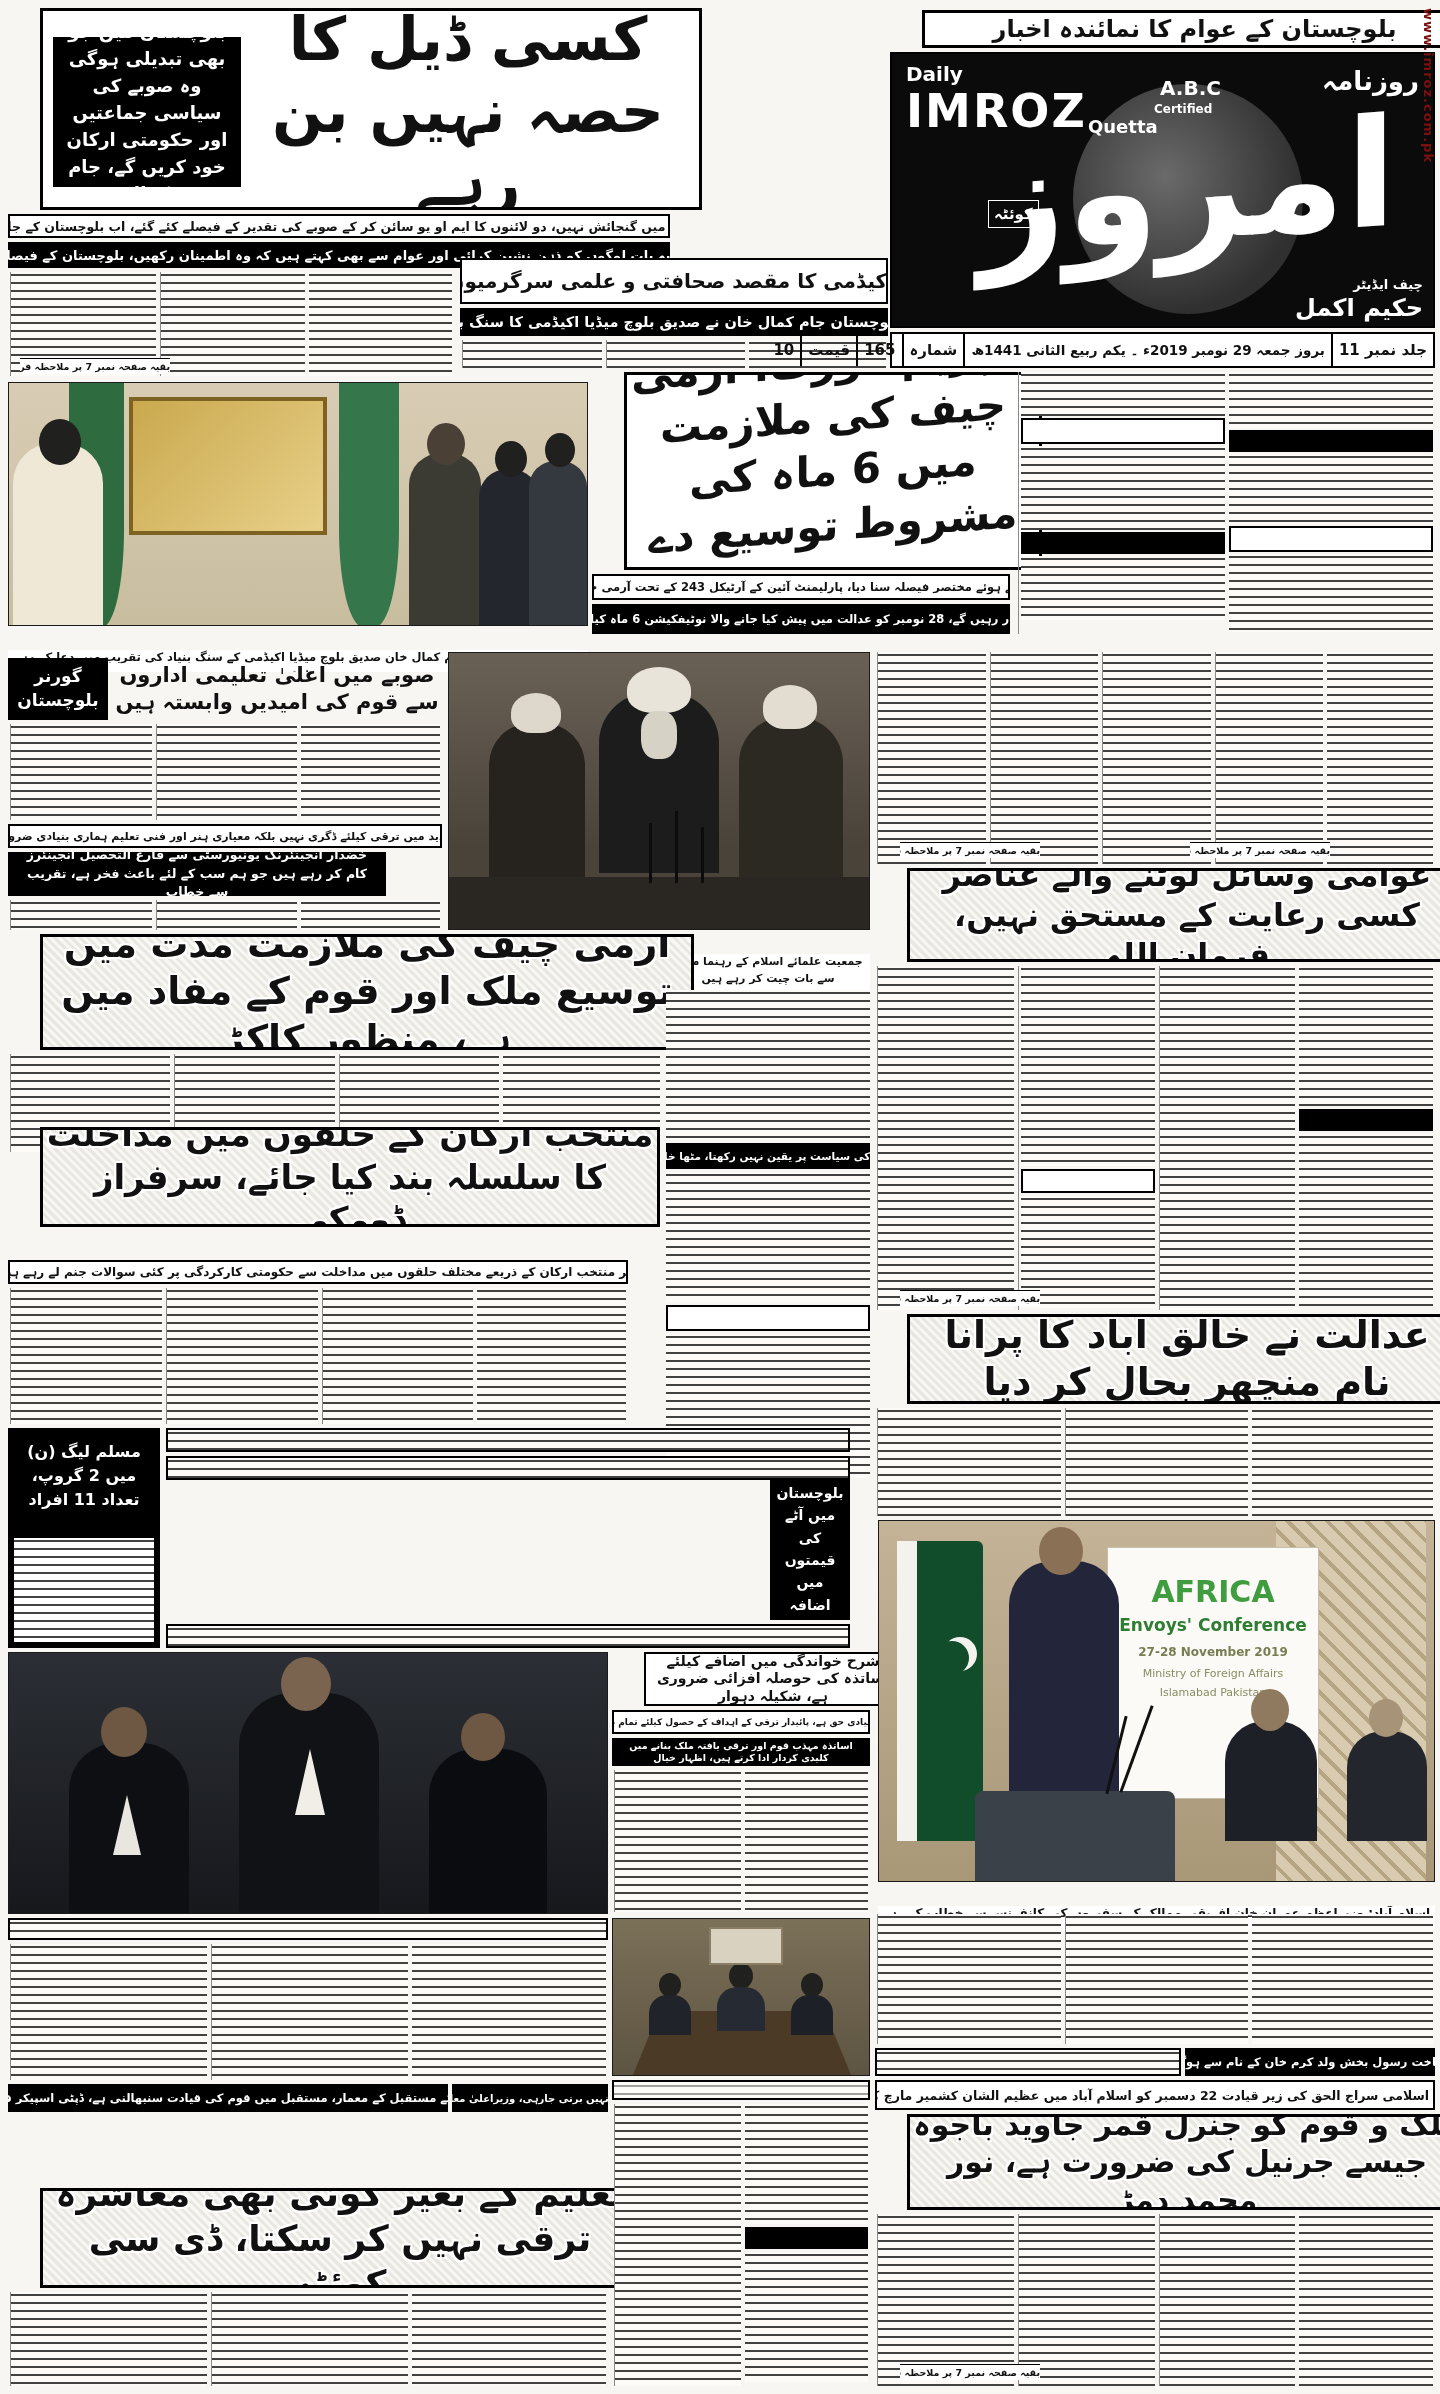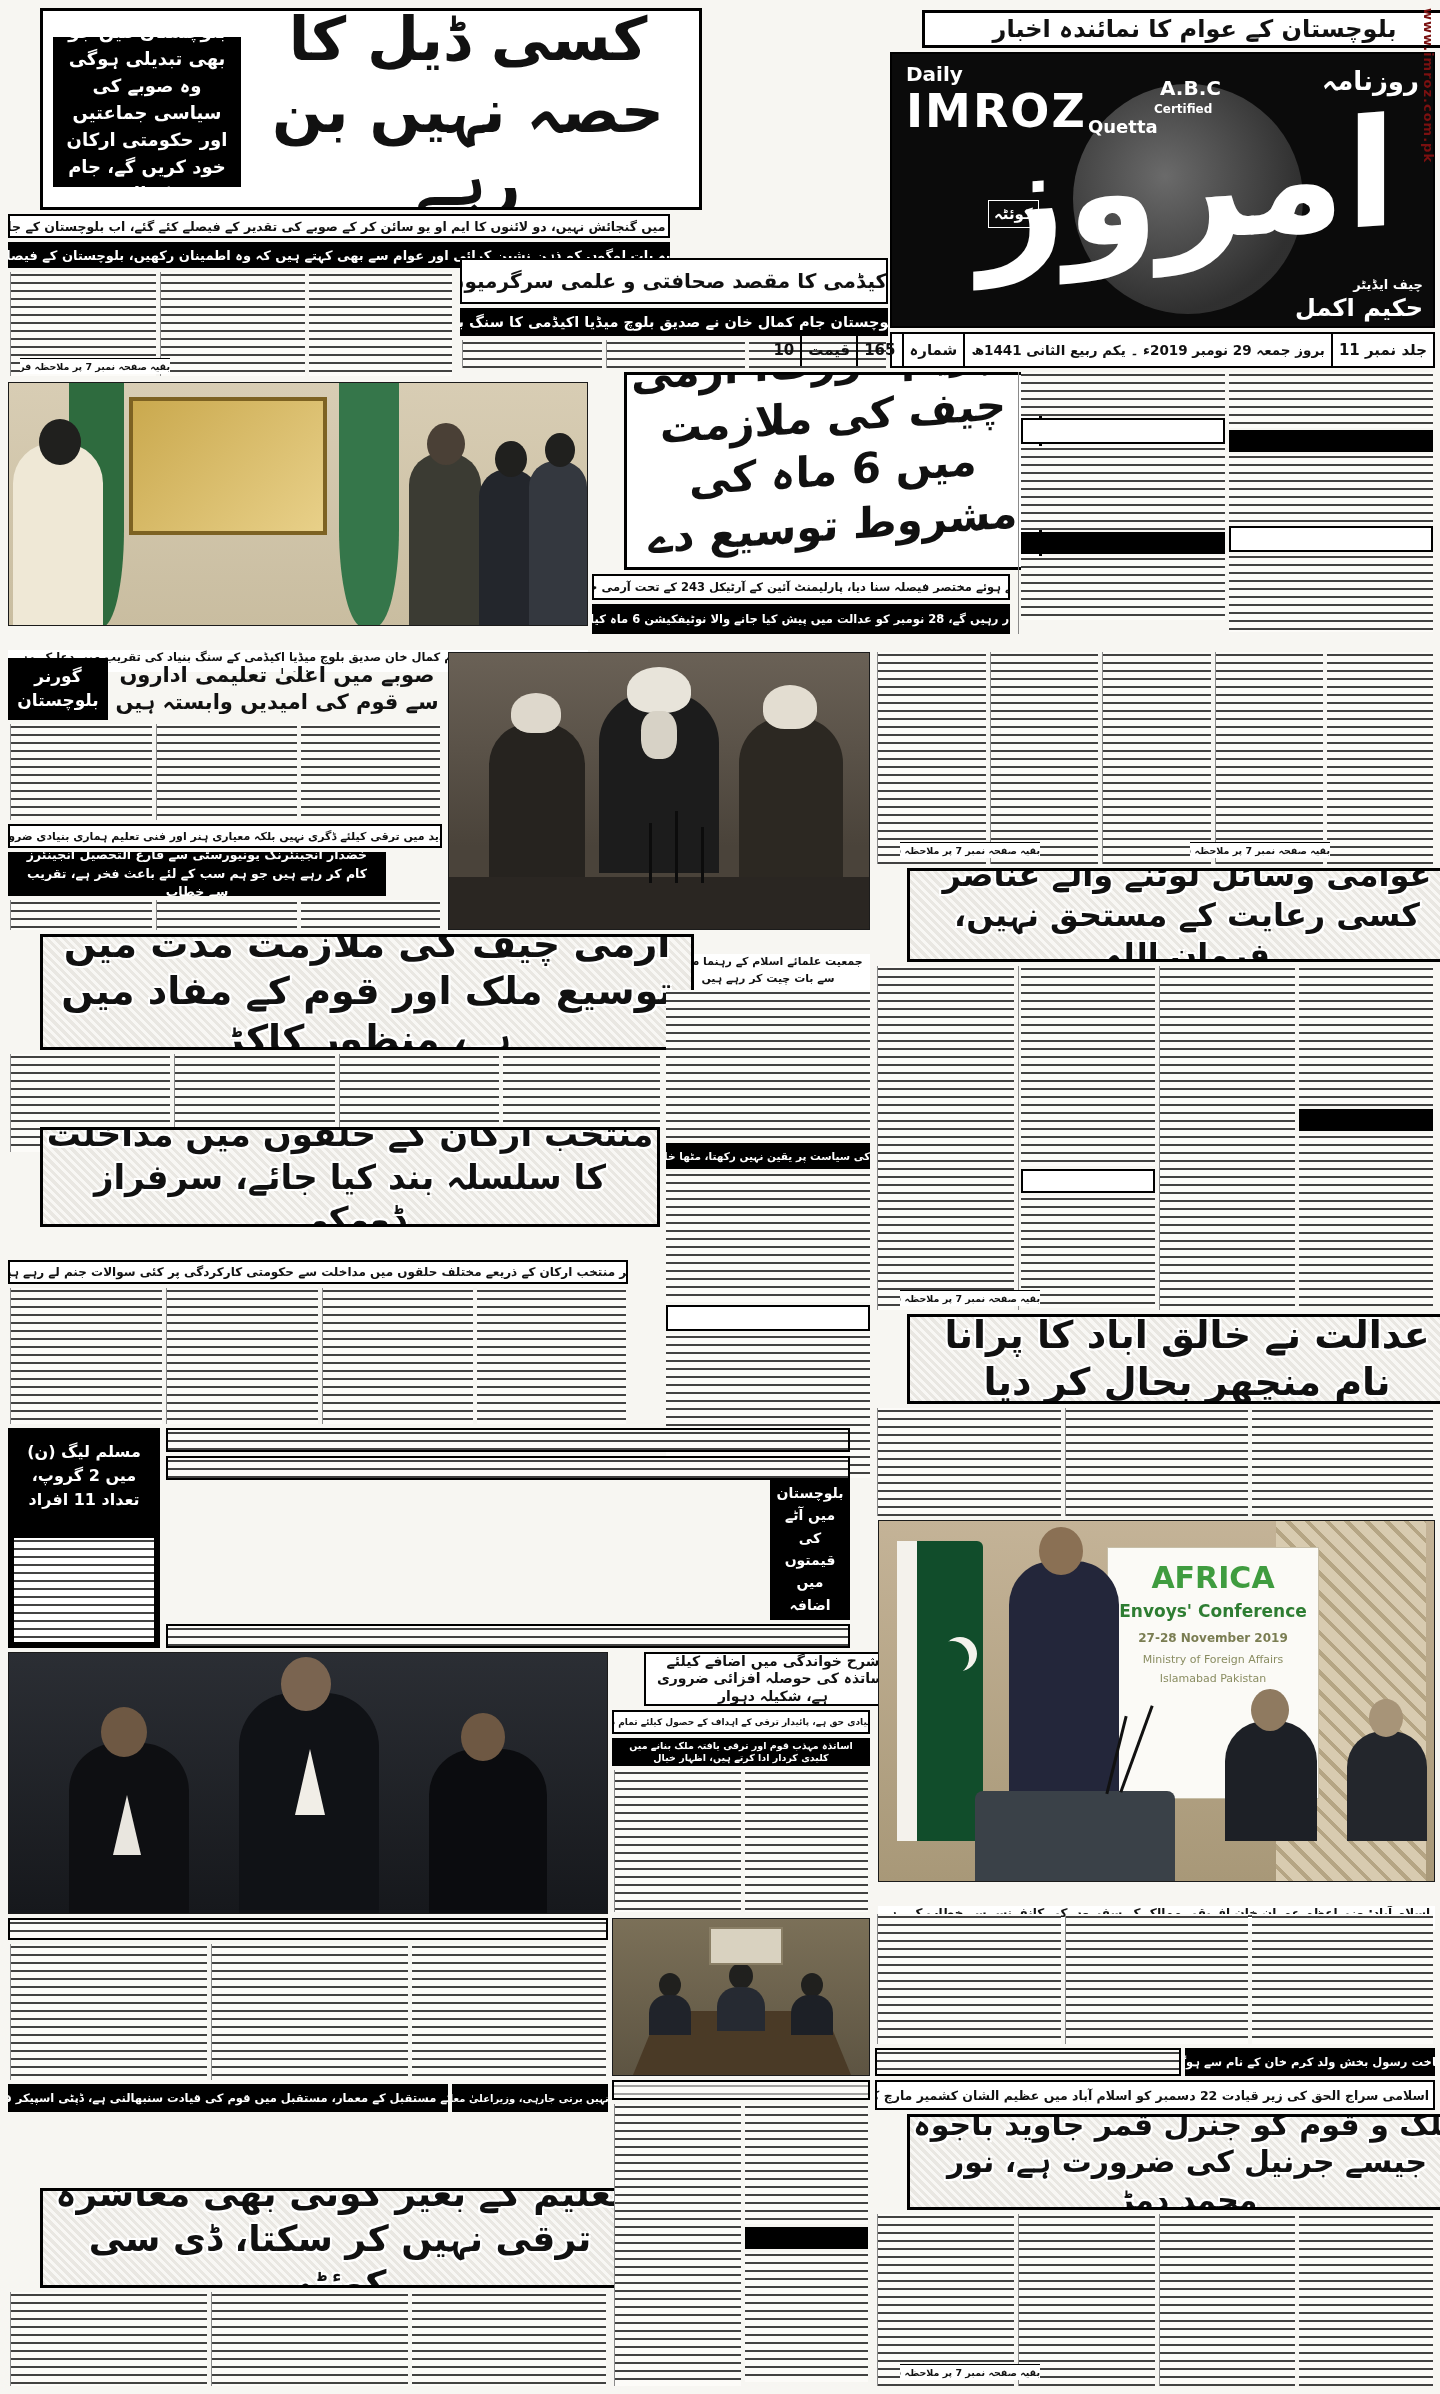--- a/index.html
+++ b/index.html
@@ -275,21 +275,21 @@
         <div class="col tx"></div>
       </div>
   </div>
 
   <div class="abs photo" style="left:878px;top:1520px;width:557px;height:362px;background:linear-gradient(#c4b397,#a89878);">
     <div class="shape" style="right:8px;top:0;width:150px;height:362px;background:repeating-linear-gradient(45deg,#d8cbb0 0 10px,#b5a584 10px 14px),repeating-linear-gradient(-45deg,rgba(255,255,255,.25) 0 10px,rgba(0,0,0,.08) 10px 14px);"></div>
     <div class="shape" style="left:18px;top:20px;width:86px;height:300px;background:#114d2b;border-radius:6px;"></div>
     <div class="shape" style="left:18px;top:20px;width:20px;height:300px;background:#f4f2ec;"></div>
     <div class="shape" style="left:56px;top:120px;width:34px;height:34px;border-radius:50%;box-shadow:8px -4px 0 0 #f4f2ec;"></div>
     <div class="shape" style="left:228px;top:26px;width:210px;height:250px;background:#fbfaf6;border:1px solid #c7bfa8;">
-      <div style="color:#3f9c3f;font-weight:900;font-size:30px;text-align:center;margin-top:12px;direction:ltr;font-family:'DejaVu Sans',sans-serif;">AFRICA</div>
+      <div style="color:#3f9c3f;font-weight:900;font-size:30px;text-align:center;margin-top:26px;direction:ltr;font-family:'DejaVu Sans',sans-serif;">AFRICA</div>
       <div style="color:#2e7d32;font-weight:700;font-size:17px;text-align:center;margin-top:6px;direction:ltr;">Envoys' Conference</div>
       <div style="color:#7a7d52;font-weight:700;font-size:12px;text-align:center;margin-top:10px;direction:ltr;">27-28 November 2019</div>
       <div style="color:#8a8d62;font-size:11px;text-align:center;margin-top:8px;direction:ltr;">Ministry of Foreign Affairs</div>
       <div style="color:#8a8d62;font-size:11px;text-align:center;margin-top:6px;direction:ltr;">Islamabad Pakistan</div>
     </div>
     <div class="fig" style="left:130px;top:40px;width:110px;height:240px;background:#23263a;border-radius:44px 44px 0 0;"></div>
     <div class="fig head-b" style="left:160px;top:6px;width:44px;height:48px;background:#8a7054;"></div>
     <div class="shape" style="left:96px;bottom:0;width:200px;height:90px;background:#3a4148;border-radius:8px 8px 0 0;"></div>
     <div class="shape" style="left:236px;bottom:86px;width:3px;height:80px;background:#111;transform:rotate(14deg);"></div>
     <div class="shape" style="left:256px;bottom:86px;width:3px;height:92px;background:#111;transform:rotate(20deg);"></div>

